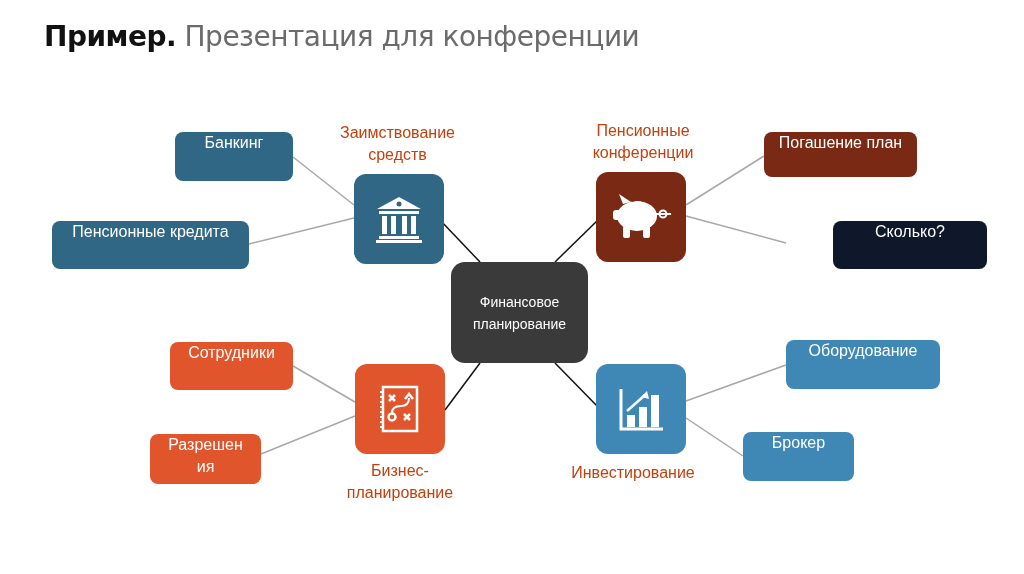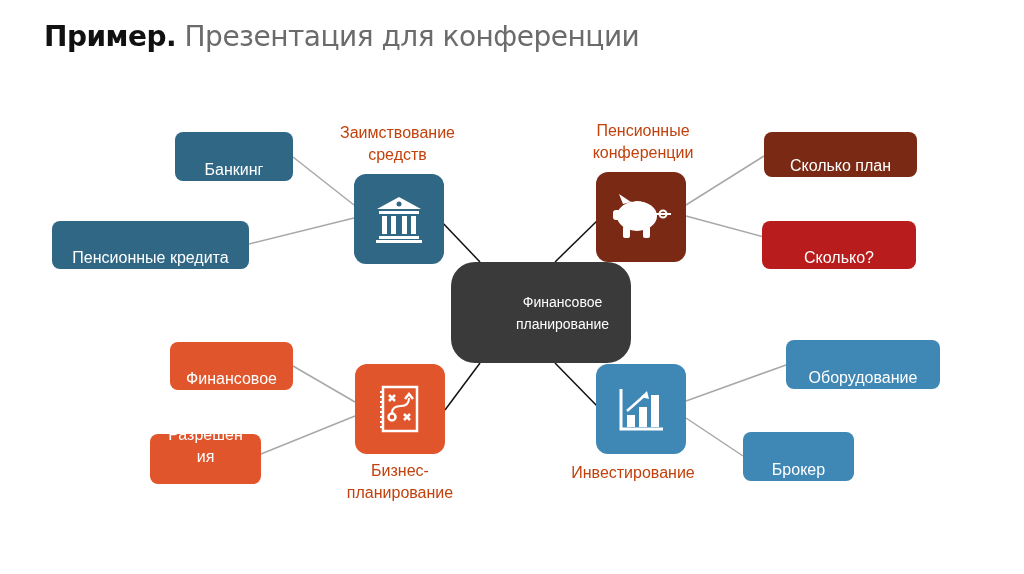--- a/index.html
+++ b/index.html
@@ -1,22 +1,22 @@
 <!DOCTYPE html>
 <html><head>
 <meta charset="utf-8">
 <style>
   html,body{margin:0;padding:0;}
   body{width:1024px;height:574px;background:#ffffff;position:relative;overflow:hidden;font-family:"Liberation Sans","DejaVu Sans",sans-serif;}
   .title{position:absolute;left:44px;top:14px;font-size:28px;line-height:46px;font-family:"DejaVu Sans","Liberation Sans",sans-serif;letter-spacing:-0.5px;color:#6b6b6b;}
   .title .lead{color:#111;font-weight:bold;}
   svg.lines{position:absolute;left:0;top:0;}
-  .box{position:absolute;border-radius:8px;color:#fff;display:flex;align-items:flex-end;justify-content:center;text-align:center;font-size:16px;line-height:22px;box-sizing:border-box;}
+  .box{position:absolute;border-radius:8px;color:#fff;display:flex;align-items:flex-start;justify-content:center;text-align:center;font-size:16px;line-height:22px;box-sizing:border-box;}
   .hub{position:absolute;border-radius:12px;display:flex;align-items:center;justify-content:center;}
-  .center{position:absolute;left:451px;top:262px;width:137px;height:101px;border-radius:24px;background:#3a3a3a;color:#fff;display:flex;align-items:center;justify-content:center;text-align:center;font-size:14px;line-height:22px;padding-left:43px;}
+  .center{position:absolute;left:451px;top:262px;width:137px;height:101px;border-radius:14px;background:#3a3a3a;color:#fff;display:flex;align-items:center;justify-content:center;text-align:center;font-size:14px;line-height:22px;}
   .label{position:absolute;text-align:center;font-size:16px;line-height:22px;color:#c2410c;}
 </style>
 </head>
 <body>
 
 <div class="title">
   <span class="lead">Пример.</span>
   <span>Презентация для конференции</span>
 </div>
 
@@ -69,42 +69,42 @@
     <polygon points="14,12 10,2 22,10" fill="#fff"></polygon>
     <rect x="4" y="18" width="8" height="10" rx="3" fill="#fff"></rect>
     <rect x="14" y="34" width="7" height="12" rx="2" fill="#fff"></rect>
     <rect x="34" y="34" width="7" height="12" rx="2" fill="#fff"></rect>
     <path d="M23 9 Q29 6 35 9" stroke="#7a2a14" stroke-width="2.5" fill="none"></path>
     <circle cx="54" cy="22" r="3.5" fill="none" stroke="#fff" stroke-width="2"></circle>
     <line x1="47" y1="22" x2="62" y2="22" stroke="#fff" stroke-width="2"></line>
   </svg>
 </div>
 <div class="box" style="left:764px;top:132px;width:153px;height:45px;background:#7a2a14;">
-  <span>Сколько план</span>
+  <span>Погашение план</span>
 </div>
-<div class="box" style="left:762px;top:221px;width:154px;height:48px;background:#b91c1c;">
+<div class="box" style="left:833px;top:221px;width:154px;height:48px;background:#0f172a;">
   <span>Сколько?</span>
 </div>
 
 <div class="hub" style="left:355px;top:364px;width:90px;height:90px;background:#e0552b;">
   <svg width="46" height="50" viewBox="0 0 46 50">
     <rect x="6" y="3" width="34" height="44" fill="none" stroke="#fff" stroke-width="2.5"></rect>
     <path d="M3 8 h3 M3 13 h3 M3 18 h3 M3 23 h3 M3 28 h3 M3 33 h3 M3 38 h3 M3 43 h3" stroke="#fff" stroke-width="2"></path>
     <path d="M12 11 l6 6 M18 11 l-6 6" stroke="#fff" stroke-width="2.5"></path>
     <path d="M27 30 l6 6 M33 30 l-6 6" stroke="#fff" stroke-width="2.5"></path>
     <circle cx="15" cy="33" r="3.5" fill="none" stroke="#fff" stroke-width="2.5"></circle>
     <path d="M15 29 Q15 22 24 22 Q32 22 32 14" stroke="#fff" stroke-width="2" fill="none"></path>
     <path d="M28 15 l4 -5 l4 5" stroke="#fff" stroke-width="2.5" fill="none"></path>
   </svg>
 </div>
 <div class="label" style="left:330px;top:460px;width:140px;">Бизнес-планирование</div>
 <div class="box" style="left:170px;top:342px;width:123px;height:48px;background:#e0552b;">
-  <span>Финансовое</span>
+  <span>Сотрудники</span>
 </div>
-<div class="box" style="left:150px;top:434px;width:111px;height:50px;background:#e0552b;padding:16px 14px;word-break:break-all;">
+<div class="box" style="left:150px;top:434px;width:111px;height:50px;background:#e0552b;padding:0 14px;word-break:break-all;">
   <span>Разрешения</span>
 </div>
 
 <div class="hub" style="left:596px;top:364px;width:90px;height:90px;background:#3f88b6;">
   <svg width="48" height="48" viewBox="0 0 48 48">
     <path d="M4 4 V44 H46" stroke="#fff" stroke-width="3" fill="none"></path>
     <rect x="10" y="30" width="8" height="12" fill="#fff"></rect>
     <rect x="22" y="22" width="8" height="20" fill="#fff"></rect>
     <rect x="34" y="10" width="8" height="32" fill="#fff"></rect>
     <path d="M10 26 L28 10" stroke="#fff" stroke-width="2.5"></path>

